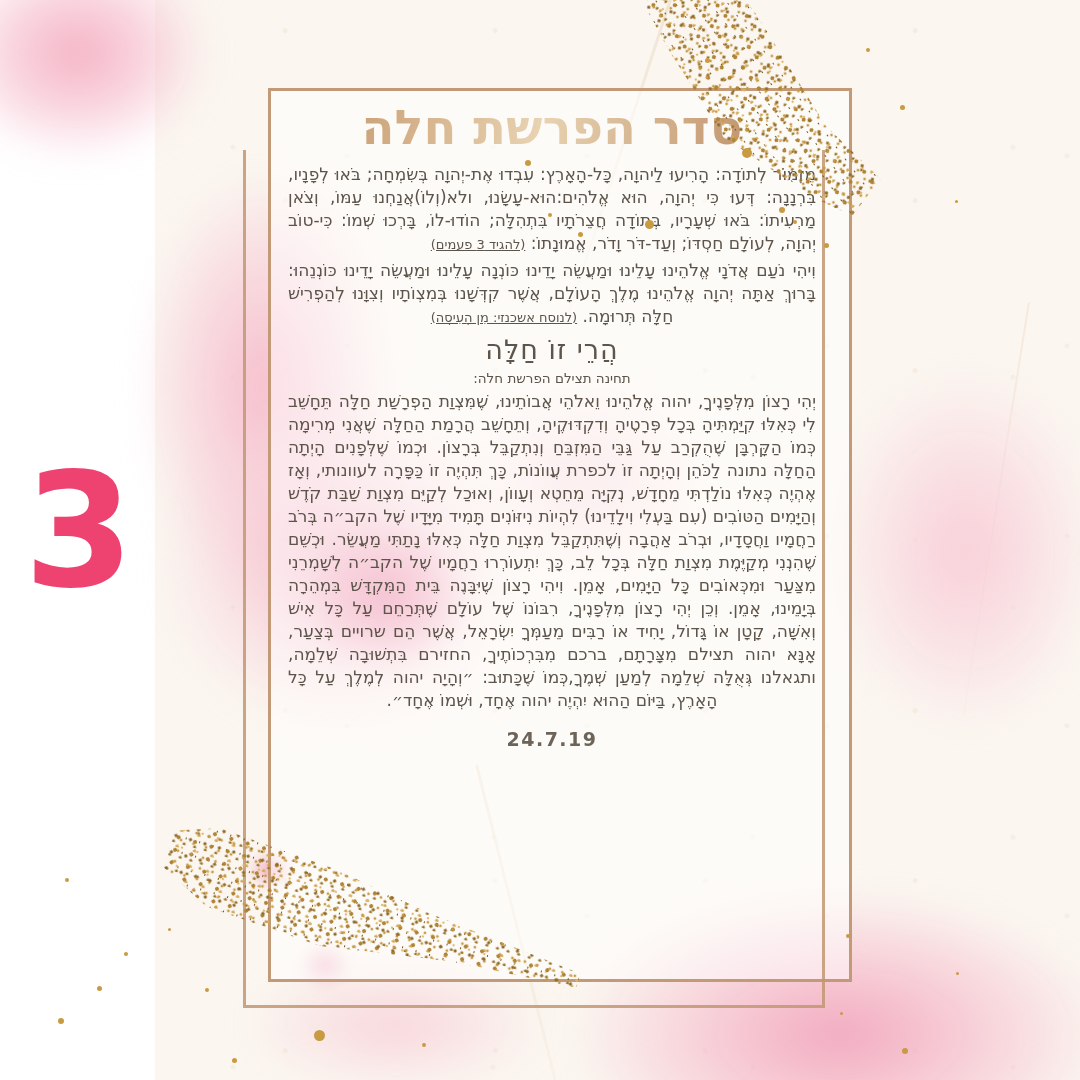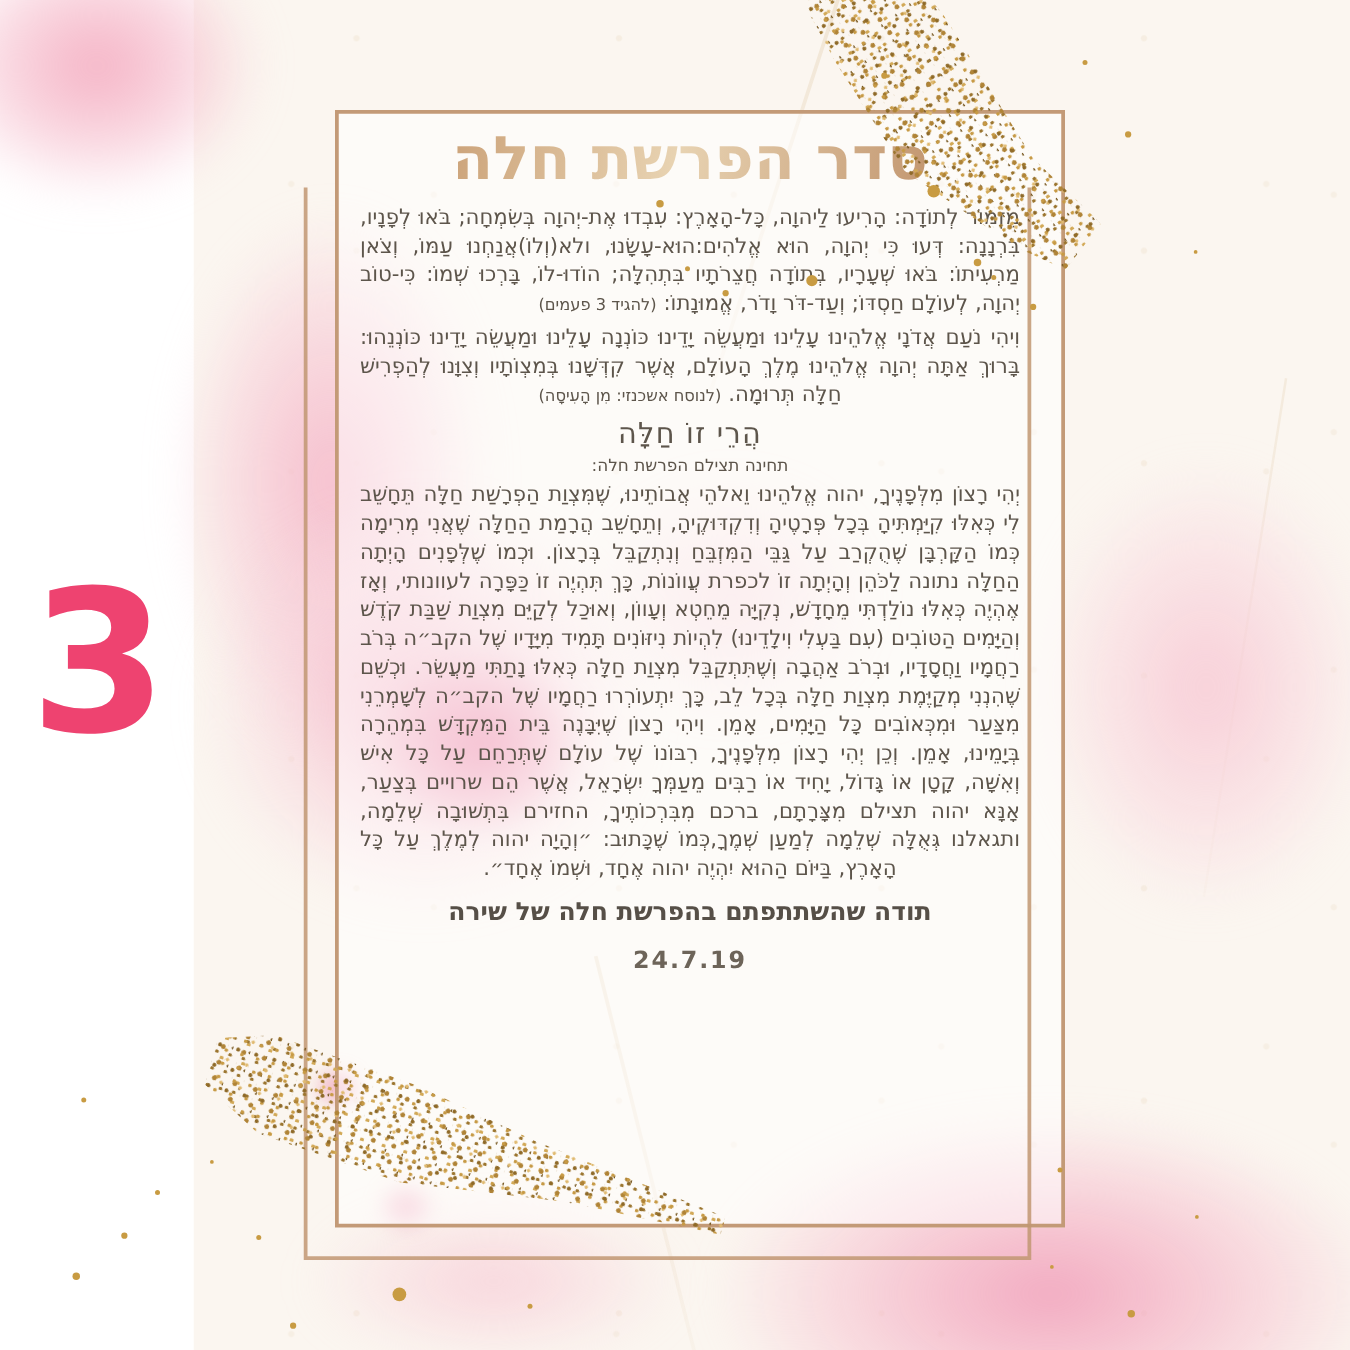--- a/index.html
+++ b/index.html
@@ -47,24 +47,24 @@
   .doc{
     position:absolute;left:288px;top:100px;width:528px;z-index:6;direction:rtl;
     color:#5d554b;font-family:"DejaVu Sans",sans-serif;
   }
   .title{
     margin:0 0 8px;text-align:center;font-size:48px;font-weight:bold;line-height:1.15;
     background:linear-gradient(100deg,#c99e74 10%,#e8d3b2 48%,#bf916a 90%);
     -webkit-background-clip:text;background-clip:text;color:transparent;
   }
   .body{font-size:17px;line-height:23px;margin:0 0 3px;text-align:justify;}
-  .note{font-size:13px;}
+  .note{font-size:13px;text-decoration:underline;}
   .last-center{text-align-last:center;}
   .annot{font-size:13.5px;text-align:center;margin:5px 0 4px;}
-  .declaration{font-size:23px;text-align:center;margin:5px 0 0;letter-spacing:1px;}
+  .declaration{font-size:27px;text-align:center;margin:5px 0 0;letter-spacing:1px;}
   .thanks{font-size:20px;font-weight:bold;text-align:center;margin:10px 0 5px;color:#564f47;}
   .date{font-size:19px;font-weight:bold;text-align:center;letter-spacing:1.5px;color:#6d6459;margin:16px 0 0;direction:ltr;}
   
   .page-number{
     position:absolute;left:24px;top:452px;z-index:7;
     font-size:158px;font-weight:800;color:#ee4370;line-height:1;
     font-family:"DejaVu Sans",sans-serif;
   }
   
   .glitter{
@@ -124,21 +124,20 @@
 
     <p class="body last-center"><span>וִיהִי נֹעַם אֲדֹנָי אֱלֹהֵינוּ עָלֵינוּ וּמַעֲשֵׂה יָדֵינוּ כּוֹנְנָה עָלֵינוּ וּמַעֲשֵׂה יָדֵינוּ כּוֹנְנֵהוּ: בָּרוּךְ אַתָּה יְהוָה אֱלֹהֵינוּ מֶלֶךְ הָעוֹלָם, אֲשֶׁר קִדְּשָׁנוּ בְּמִצְוֹתָיו וְצִוָּנוּ לְהַפְרִישׁ חַלָּה תְּרוּמָה.</span> <span class="note">(לנוסח אשכנזי: מִן הָעִיסָה)</span></p>
 
 
     <p class="declaration">הֲרֵי זוֹ חַלָּה</p>
 
     <p class="annot">תחינה תצילם הפרשת חלה:</p>
 
     <p class="body last-center">יְהִי רָצוֹן מִלְּפָנֶיךָ, יהוה אֱלֹהֵינוּ וֵאלֹהֵי אֲבוֹתֵינוּ, שֶׁמִּצְוַת הַפְרָשַׁת חַלָּה תֵּחָשֵׁב לִי כְּאִלּוּ קִיַּמְתִּיהָ בְּכָל פְּרָטֶיהָ וְדִקְדּוּקֶיהָ, וְתֵחָשֵׁב הֲרָמַת הַחַלָּה שֶׁאֲנִי מְרִימָה כְּמוֹ הַקָּרְבָּן שֶׁהֻקְרַב עַל גַּבֵּי הַמִּזְבֵּחַ וְנִתְקַבֵּל בְּרָצוֹן. וּכְמוֹ שֶׁלְּפָנִים הָיְתָה הַחַלָּה נתונה לַכֹּהֵן וְהָיְתָה זוֹ לכפרת עֲווֹנוֹת, כָּךְ תִּהְיֶה זוֹ כַּפָּרָה לעוונותי, וְאָז אֶהְיֶה כְּאִלּוּ נוֹלַדְתִּי מֵחָדָשׁ, נְקִיָּה מֵחֵטְא וְעָווֹן, וְאוּכַל לְקַיֵּם מִצְוַת שַׁבַּת קֹדֶשׁ וְהַיָּמִים הַטּוֹבִים (עִם בַּעְלִי וִילָדֵינוּ) לִהְיוֹת נִיזּוֹנִים תָּמִיד מִיָּדָיו שֶׁל הקב״ה בְּרֹב רַחֲמָיו וַחֲסָדָיו, וּבְרֹב אַהֲבָה וְשֶׁתִּתְקַבֵּל מִצְוַת חַלָּה כְּאִלּוּ נָתַתִּי מַעֲשֵׂר. וּכְשֵׁם שֶׁהִנְנִי מְקַיֶּמֶת מִצְוַת חַלָּה בְּכָל לֵב, כָּךְ יִתְעוֹרְרוּ רַחֲמָיו שֶׁל הקב״ה לְשָׁמְרֵנִי מִצַּעַר וּמִכְּאוֹבִים כָּל הַיָּמִים, אָמֵן. וִיהִי רָצוֹן שֶׁיִּבָּנֶה בֵּית הַמִּקְדָּשׁ בִּמְהֵרָה בְּיָמֵינוּ, אָמֵן. וְכֵן יְהִי רָצוֹן מִלְּפָנֶיךָ, רִבּוֹנוֹ שֶׁל עוֹלָם שֶׁתְּרַחֵם עַל כָּל אִישׁ וְאִשָּׁה, קָטָן אוֹ גָּדוֹל, יָחִיד אוֹ רַבִּים מֵעַמְּךָ יִשְׂרָאֵל, אֲשֶׁר הֵם שרויים בְּצַעַר, אָנָּא יהוה תצילם מִצָּרָתָם, ברכם מִבִּרְכוֹתֶיךָ, החזירם בִּתְשׁוּבָה שְׁלֵמָה, ותגאלנו גְּאֻלָּה שְׁלֵמָה לְמַעַן שְׁמֶךָ,כְּמוֹ שֶׁכָּתוּב: ״וְהָיָה יהוה לְמֶלֶךְ עַל כָּל הָאָרֶץ, בַּיּוֹם הַהוּא יִהְיֶה יהוה אֶחָד, וּשְׁמוֹ אֶחָד״.</p>
 
-    <p class="thanks">תודה שהשתתפתם בהפרשת חלה של שירה</p>
 
     <p class="date">24.7.19</p>
   </div>
 
   <div class="page-number">3</div>
 
   <div class="glitter glitter-tr"></div>
   <div class="glitter glitter-bl"></div>
 
   <div>

